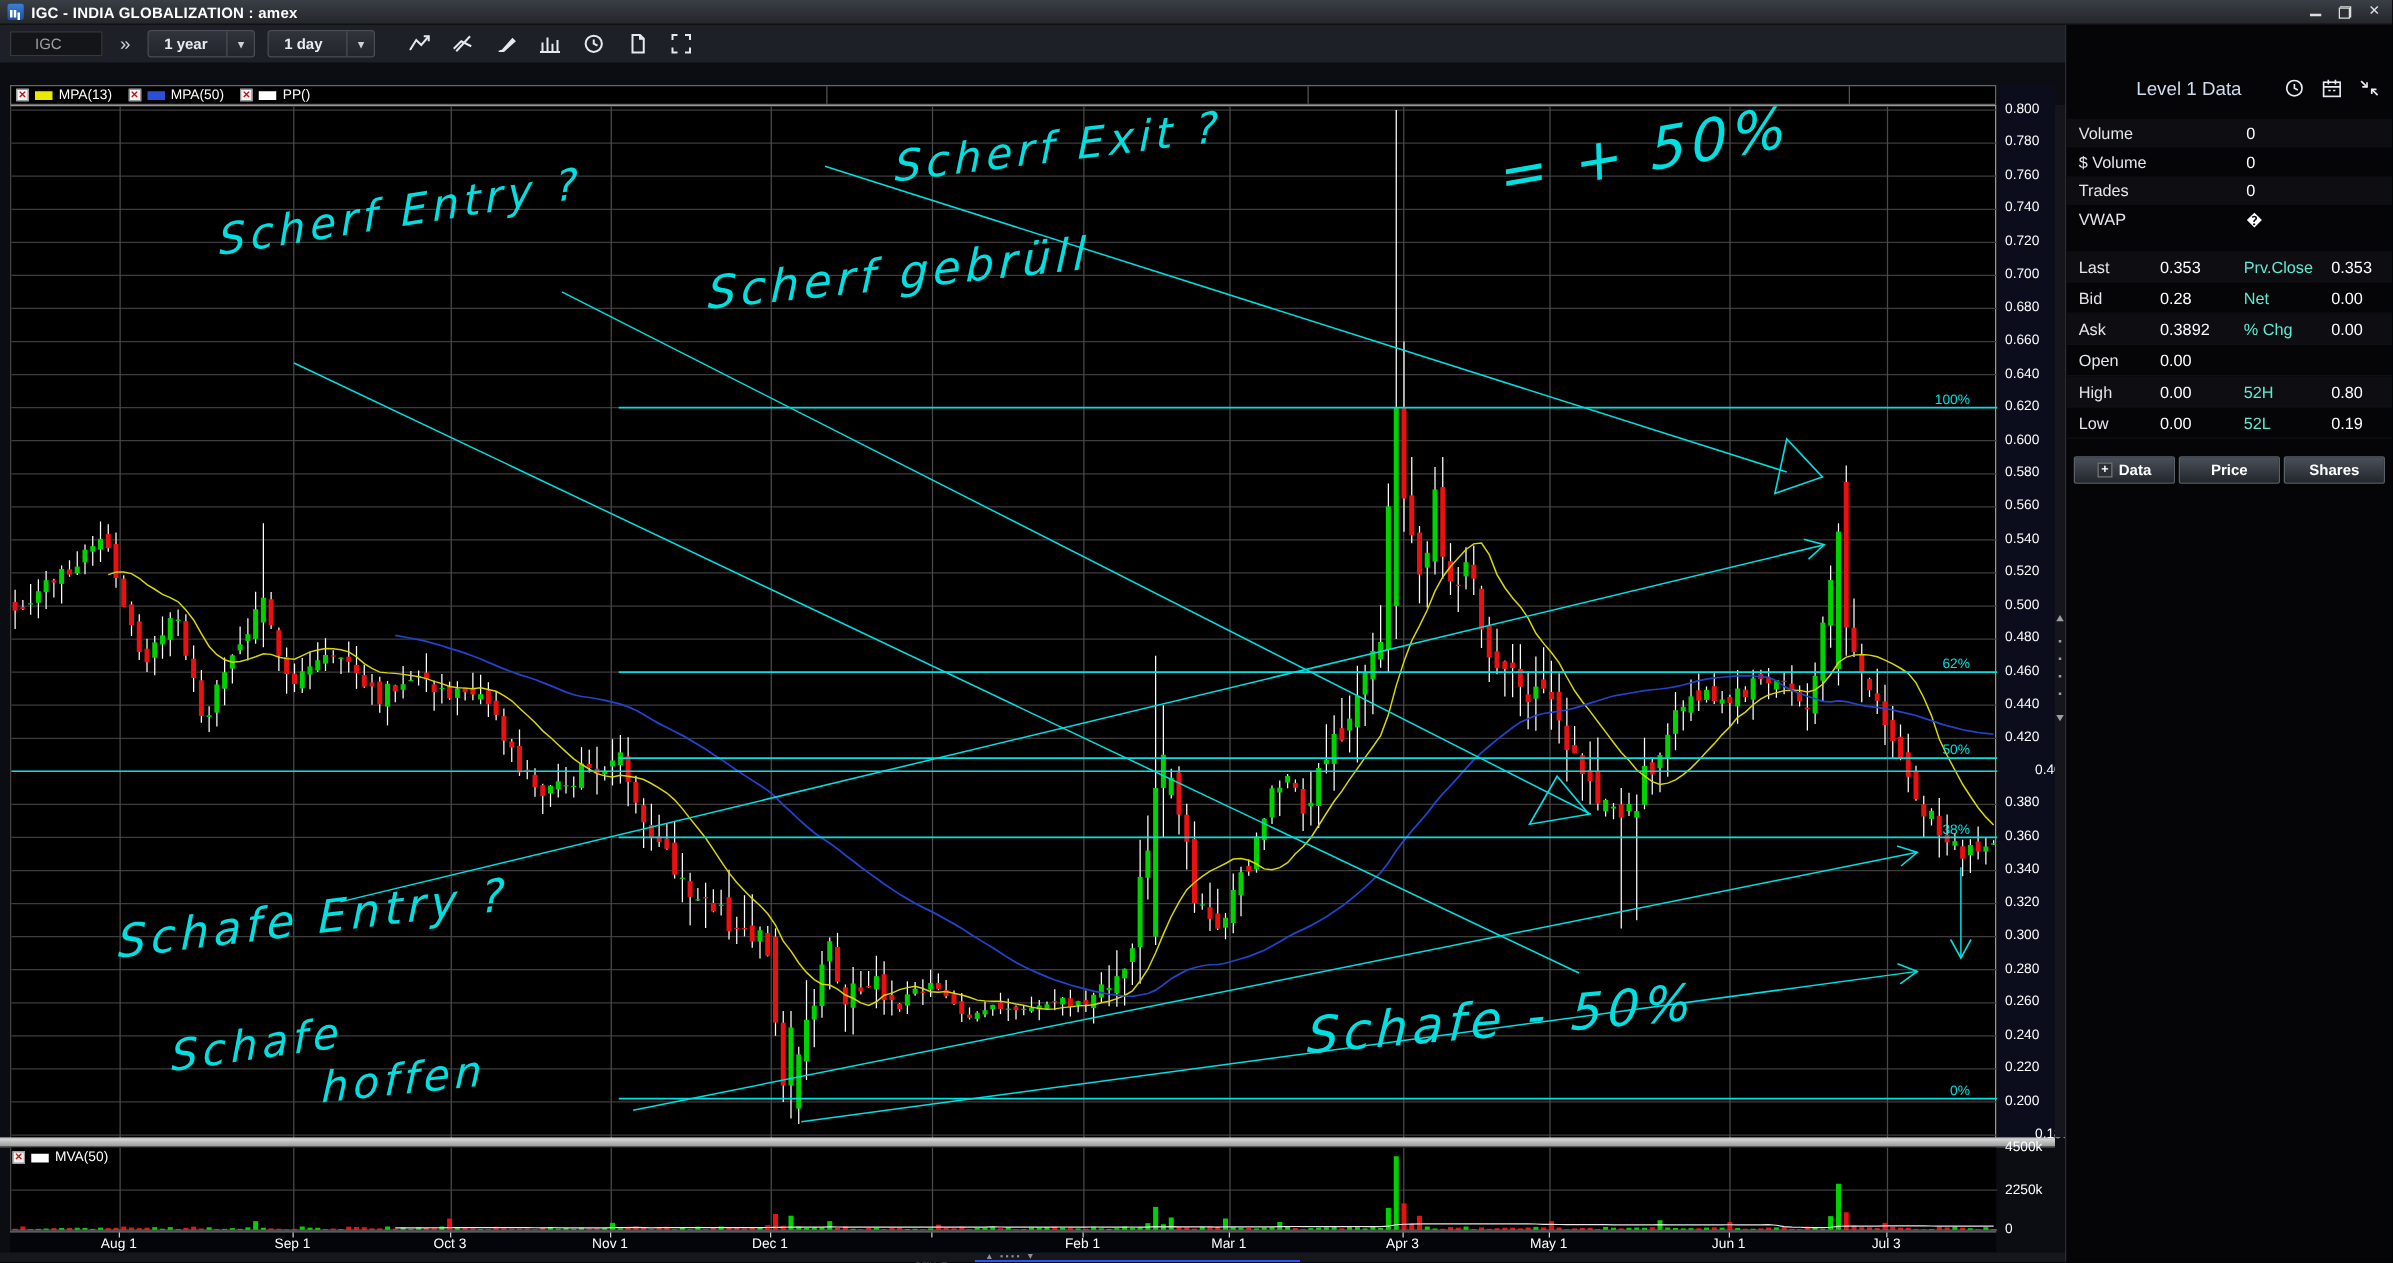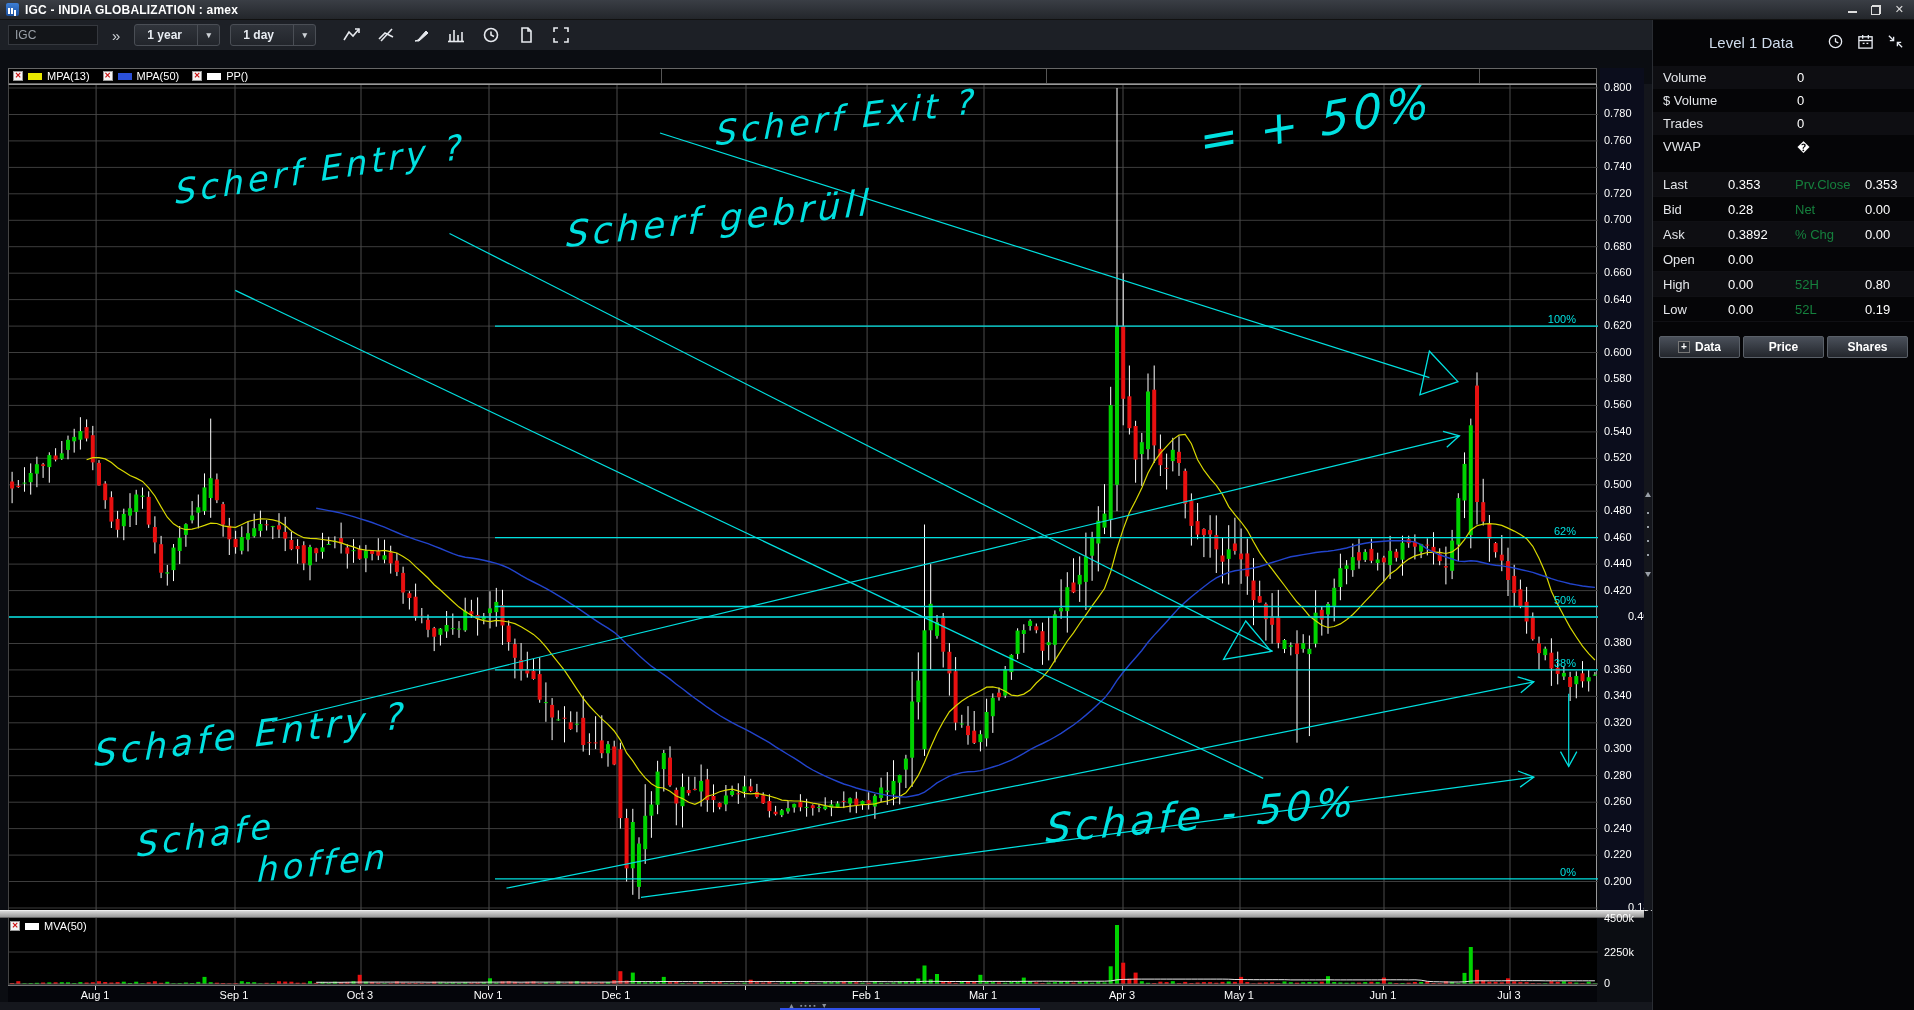--- a/index.html
+++ b/index.html
@@ -19,22 +19,22 @@
   .winbtn { color:#ddd; font-size:11px; line-height:11px; cursor:default; }
   .winbtn.min { width:9px; height:9px; position:relative; }
   .winbtn.min:before{ content:""; position:absolute; left:0; bottom:1px; width:9px; height:2px; background:#ddd;}
   .winbtn.restore { width:10px; height:10px; position:relative;}
   .winbtn.restore:before{ content:""; position:absolute; right:0; top:0; width:7px; height:7px; border:1px solid #ddd;}
   .winbtn.restore:after{ content:""; position:absolute; left:0; bottom:0; width:7px; height:7px; border:1px solid #ddd; background:#2c2f35;}
 
   
   #toolbar { position:absolute; left:0; top:20px; width:1652px; height:30px; background:#1d2026;
     display:flex; align-items:center; gap:10px; padding:0 8px; }
-  #symbol-input { width:90px; height:20px; background:#131519; border:1px solid #35383e; color:#9aa0a8;
-    font-size:12px; padding:2px 6px; font-family:"Liberation Sans",sans-serif; }
+  #symbol-input { width:74px; height:20px; background:#131519; border:1px solid #35383e; color:#9aa0a8;
+    font-size:12px; padding:2px 19px; font-family:"Liberation Sans",sans-serif; }
   #expand-btn { color:#cfd3d8; font-size:15px; padding:0 4px; cursor:default; }
   .dropdown { height:22px; background:linear-gradient(#30343b,#22252b); border:1px solid #4a4e55;
     border-radius:3px; display:flex; align-items:center; color:#e8ecf2; font-size:12px; font-weight:bold; }
   .dropdown .dd-label { padding:0 14px 0 12px; min-width:62px; }
   .dropdown .dd-arrow { width:22px; height:100%; border-left:1px solid #4a4e55; display:flex; align-items:center; justify-content:center; color:#cfd3d8; font-size:9px; }
   .toolicons { display:flex; gap:13px; margin-left:14px; align-items:center; }
   .toolicon { width:22px; height:20px; display:flex; align-items:center; justify-content:center; cursor:default; }
   .toolicon svg { stroke:#e6e9ee; fill:none; stroke-width:1.6; }
 
   
@@ -66,34 +66,34 @@
   .month-label { position:absolute; top:3px; color:#fff; font-size:11px; transform:translateX(-50%); }
   .month-tick { position:absolute; top:0; width:1px; height:4px; background:#ccc; }
 
   #hscroll { position:absolute; left:0; top:1002px; width:1652px; height:8px; background:#15171d; }
   #hscroll-ctrl { position:absolute; left:788px; top:0px; display:flex; gap:5px; align-items:center; color:#8a9098; font-size:7px; line-height:8px;}
   #hscroll-thumb { position:absolute; left:780px; bottom:0; width:260px; height:2px; background:#3050e8; }
 
   
   #right-panel { position:absolute; left:1652px; top:20px; width:262px; height:990px; background:#050507;
     border-left:1px solid #2a2d33; }
-  #l1-header { position:relative; height:46px; }
+  #l1-header { position:relative; height:46px;margin-top:29px; }
   #l1-title { position:absolute; left:56px; top:14px; color:#cfdcec; font-size:15px; }
   #l1-icons { position:absolute; right:10px; top:13px; display:flex; gap:13px; }
   #l1-icons svg { stroke:#e8ecf2; fill:none; stroke-width:1.4; }
   .stat-row { position:relative; height:23px; line-height:23px; font-size:13px; }
   .stat-row:nth-child(odd) { background:#0e0e12; }
   .stat-row .lab { position:absolute; left:10px; color:#e4e6ea; }
   .stat-row .val { position:absolute; left:144px; color:#fff; }
   #quote-rows { margin-top:14px; }
   .q-row { position:relative; height:25px; line-height:25px; font-size:13px; border-bottom:1px solid #101014; }
   .q-row:nth-child(odd) { background:#0e0e12; }
   .q-row .l1c { position:absolute; left:10px; color:#e4e6ea; }
   .q-row .v1c { position:absolute; left:75px; color:#fff; }
-  .q-row .l2c { position:absolute; left:142px; color:#15803d; }
+  .q-row .l2c { position:absolute; left:142px; color:#5eead4; }
   .q-row .v2c { position:absolute; left:212px; color:#fff; }
   #l1-tabs { display:flex; gap:3px; padding:8px 6px; margin-top:6px; }
   .l1-tab { flex:1; height:22px; background:linear-gradient(#4a505a,#23262c); border:1px solid #5a6068;
     border-radius:2px; color:#fff; font-size:12px; font-weight:bold; display:flex; align-items:center; justify-content:center; gap:5px;}
   .plus-ico { width:12px; height:12px; background:#2b2f36; border:1px solid #777; color:#fff; font-size:10px;
     line-height:10px; text-align:center; font-weight:bold; }
 </style>
 </head>
 <body>
 

